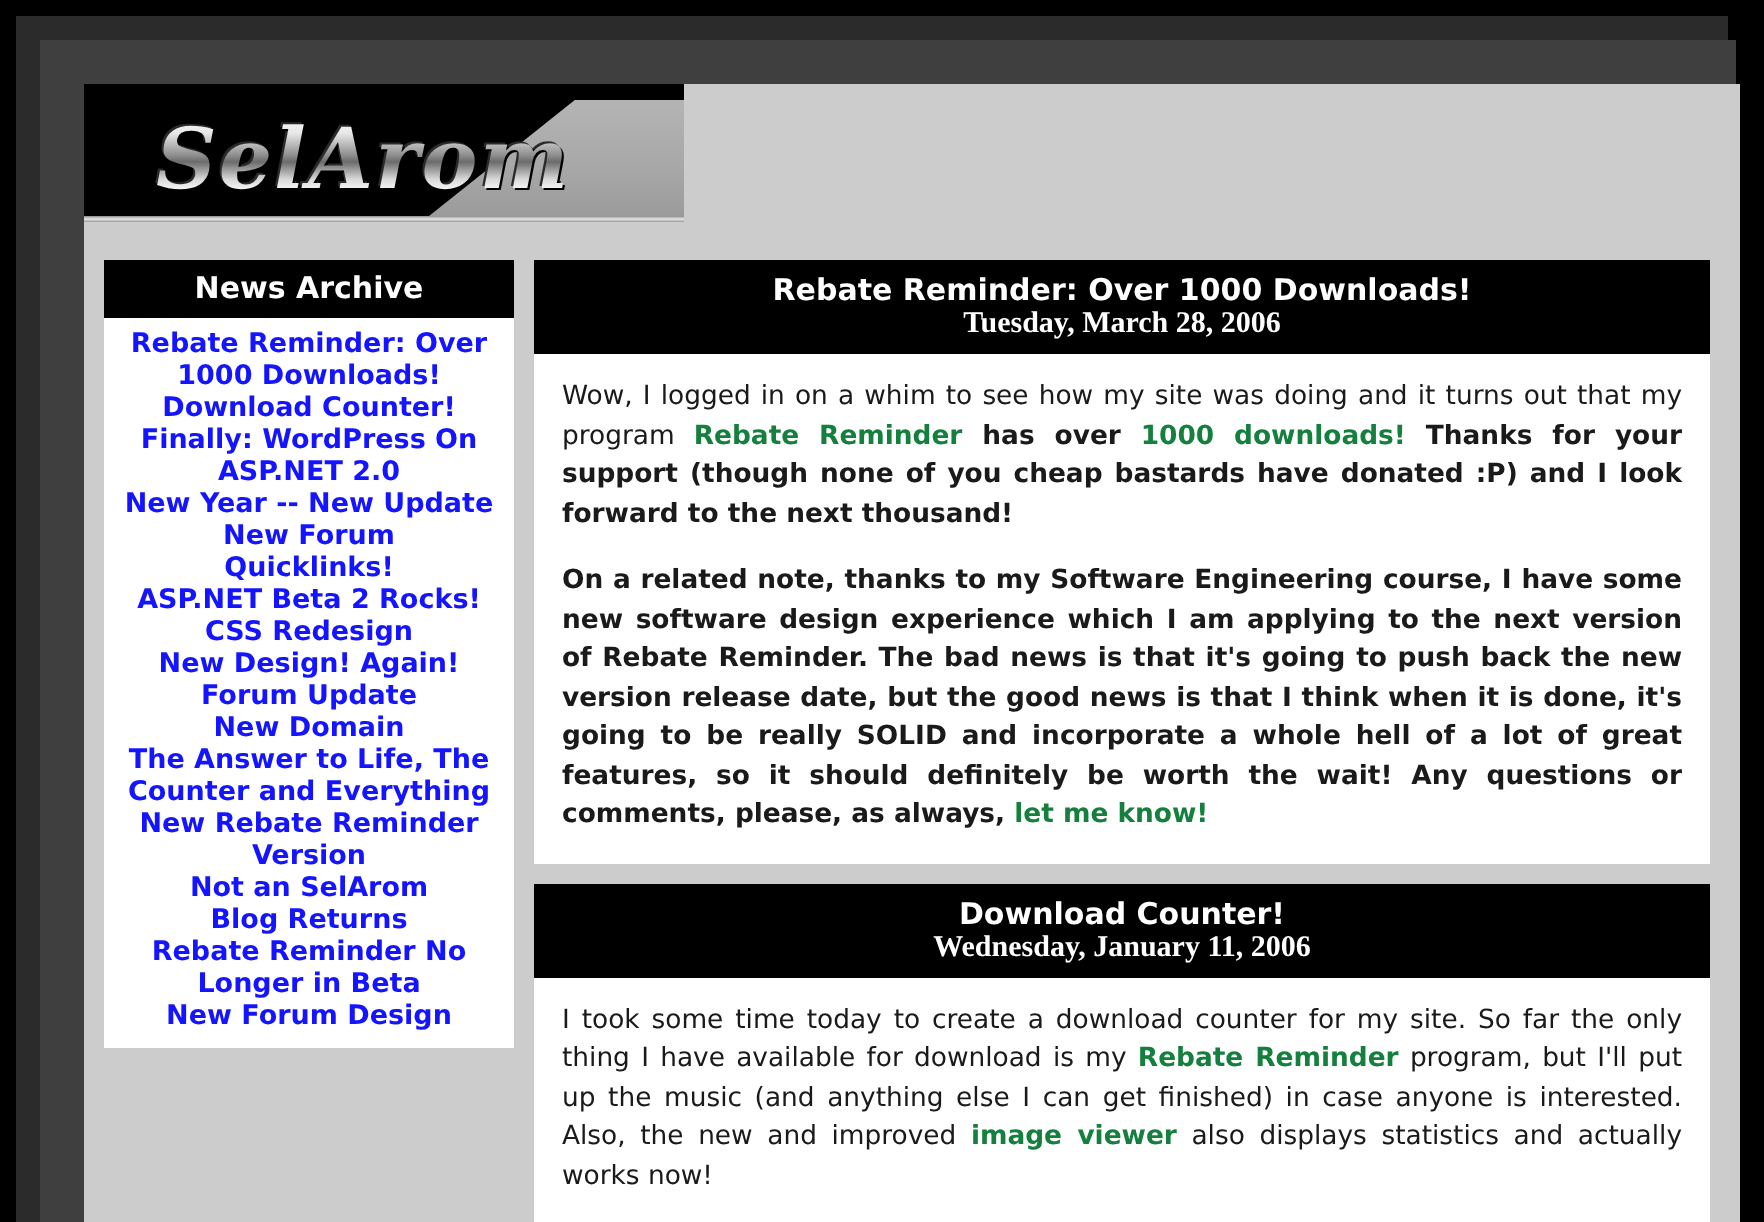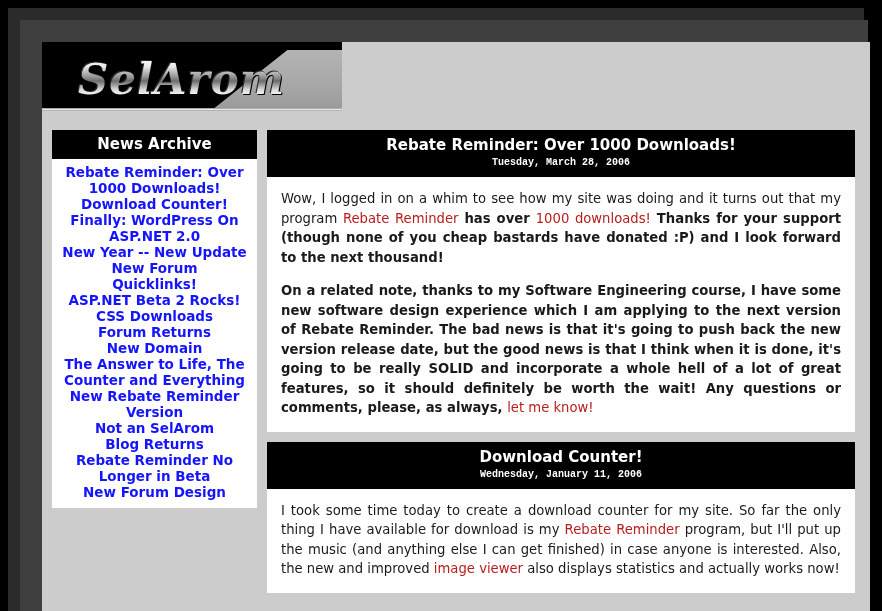--- a/index.html
+++ b/index.html
@@ -140,43 +140,43 @@
     text-align: center;
     padding: 6px 8px 7px 8px;
   }
   .article-title {
     font-size: 15px;
     font-weight: bold;
     line-height: 18px;
     font-family: "DejaVu Sans", sans-serif;
   }
   .article-date {
-    font-size: 10px;
+    font-size: 15px;
     font-weight: bold;
     line-height: 15px;
     margin-top: 1px;
-    font-family: Liberation Mono, monospace;
+    font-family: Liberation Serif, serif;
   }
   .article-body {
     background: #ffffff;
     padding: 12px 14px 14px 14px;
   }
   .article-body p {
     margin: 0 0 14px 0;
     font-size: 13.2px;
     line-height: 19.5px;
     color: #1a1a1a;
     text-align: justify;
     font-family: "DejaVu Sans", sans-serif;
   }
   .article-body p:last-child { margin-bottom: 0; }
   .article-body p.strong-para { font-weight: bold; }
   .inline-link {
-    color: #b91c1c;
-    font-weight: normal;
+    color: #15803d;
+    font-weight: bold;
     text-decoration: none;
   }
   .b { font-weight: bold; }
 </style>
 </head>
 <body>
 
 <div id="browser-frame">
   <div id="frame-outer">
     <div id="frame-inner">
@@ -192,22 +192,23 @@
         <div id="sidebar">
           <div class="panel-title">News Archive</div>
           <div id="archive-list">
             <a class="archive-link" href="#">Rebate Reminder: Over 1000 Downloads!</a>
             <a class="archive-link" href="#">Download Counter!</a>
             <a class="archive-link" href="#">Finally: WordPress On ASP.NET 2.0</a>
             <a class="archive-link" href="#">New Year -- New Update</a>
             <a class="archive-link" href="#">New Forum</a>
             <a class="archive-link" href="#">Quicklinks!</a>
             <a class="archive-link" href="#">ASP.NET Beta 2 Rocks!</a>
-            <a class="archive-link" href="#">CSS Downloads</a>
-            <a class="archive-link" href="#">Forum Returns</a>
+            <a class="archive-link" href="#">CSS Redesign</a>
+            <a class="archive-link" href="#">New Design! Again!</a>
+            <a class="archive-link" href="#">Forum Update</a>
             <a class="archive-link" href="#">New Domain</a>
             <a class="archive-link" href="#">The Answer to Life, The Counter and Everything</a>
             <a class="archive-link" href="#">New Rebate Reminder Version</a>
             <a class="archive-link" href="#">Not an SelArom</a>
             <a class="archive-link" href="#">Blog Returns</a>
             <a class="archive-link" href="#">Rebate Reminder No Longer in Beta</a>
             <a class="archive-link" href="#">New Forum Design</a>
           </div>
         </div>
 

